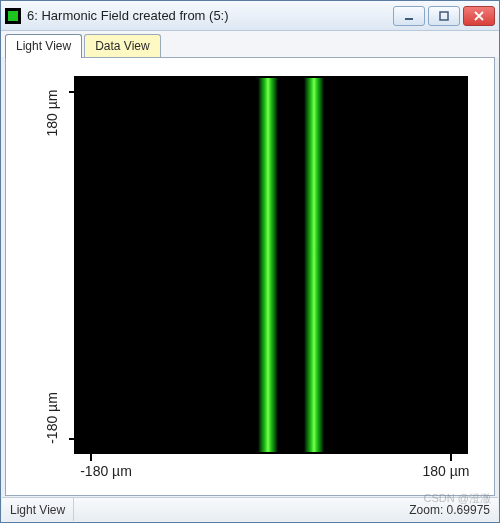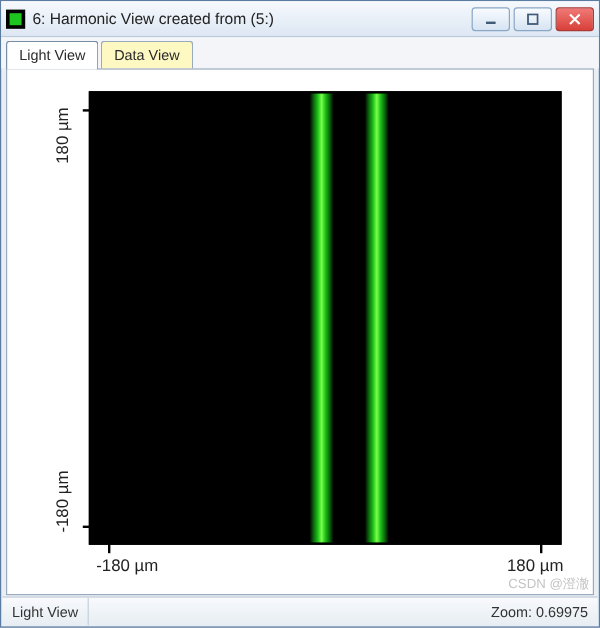--- a/index.html
+++ b/index.html
@@ -150,34 +150,34 @@
     height: 100%;
     display: flex; align-items: center;
   }
   .statusbar .spacer { flex: 1; }
   .statusbar .zoomcell {
     padding: 0 8px;
     display: flex; align-items: flex-start;
   }
   .watermark {
     position: absolute;
-    right: 8px; bottom: 28px;
+    right: 8px; bottom: 16px;
     font-size: 11px;
     color: rgba(120,120,120,0.45);
     pointer-events: none;
   }
 </style>
 </head>
 <body>
 
 <div class="window">
 
   <div class="titlebar">
     <div class="appicon"></div>
-    <div class="title">6: Harmonic View created from (5:)</div>
+    <div class="title">6: Harmonic Field created from (5:)</div>
     <div class="winbtns">
       <div class="winbtn">
         <svg width="10" height="10" viewBox="0 0 10 10">
             <rect x="1" y="7" width="8" height="2" fill="currentColor"></rect>
           </svg>
       </div>
       <div class="winbtn">
         <svg width="10" height="10" viewBox="0 0 10 10">
             <rect x="1" y="1" width="8" height="8" fill="none" stroke="currentColor" stroke-width="1.5"></rect>
           </svg>

